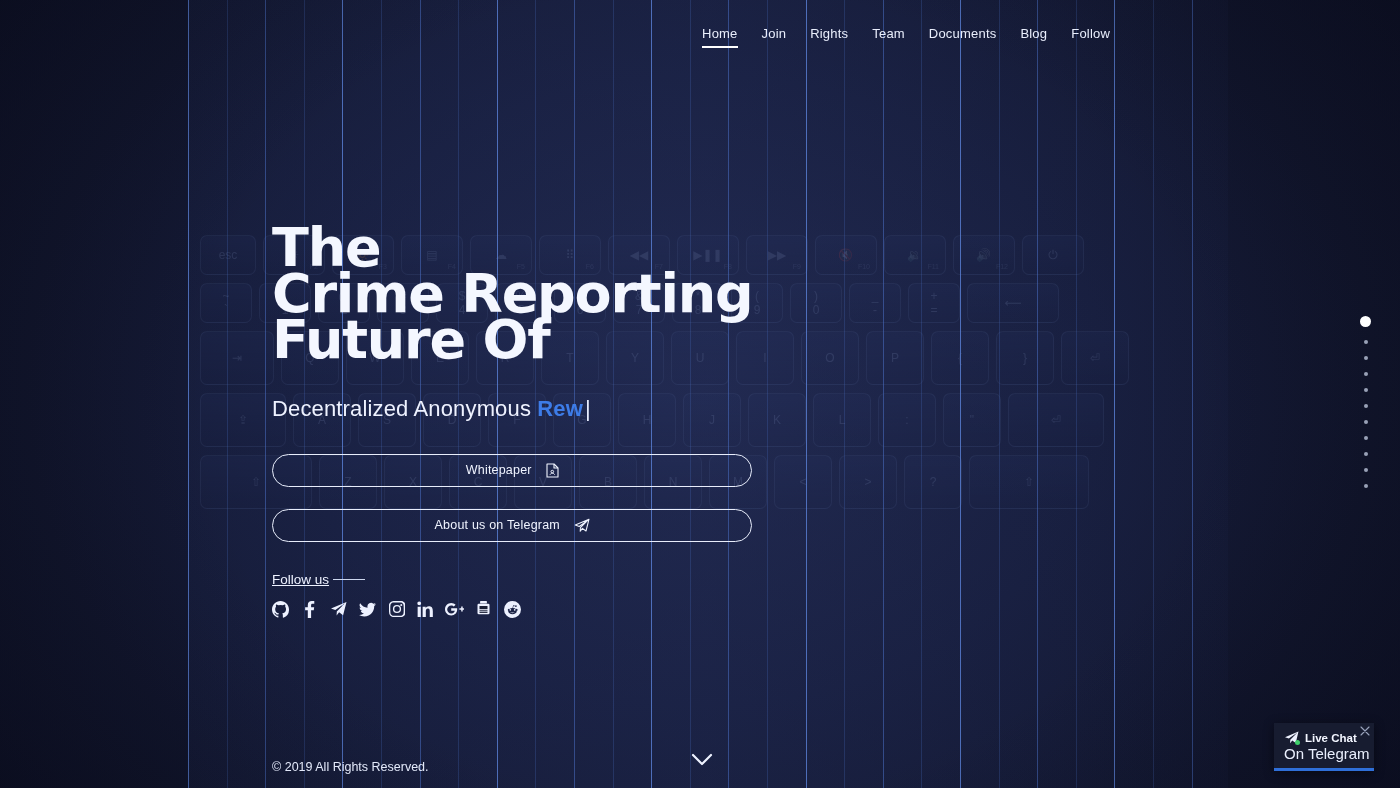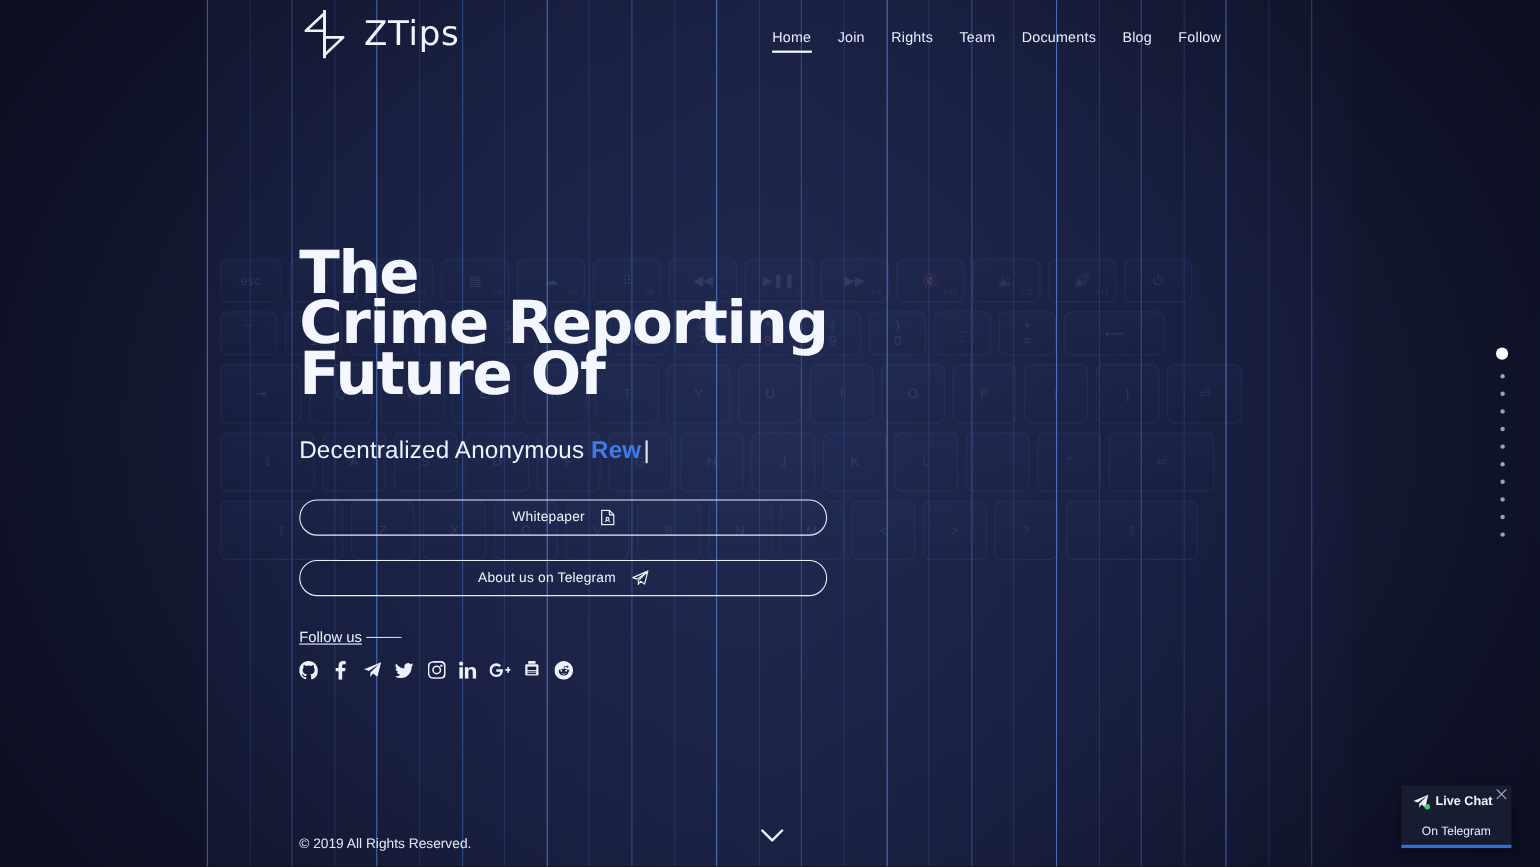--- a/index.html
+++ b/index.html
@@ -168,21 +168,21 @@
     cursor:pointer;
   }
   .lc-top{ display:flex; align-items:center; gap:6px; }
   .lc-icon{ position:relative; width:15px; height:13px; color:#eef2ff; }
   .lc-icon svg{ display:block; fill:currentColor; }
   .lc-dot{
     position:absolute; right:-1px; bottom:-1px;
     width:5px; height:5px; border-radius:50%; background:#3fcf6b;
   }
   .lc-title{ color:#f3f6ff; font-size:11.5px; font-weight:700; white-space:nowrap; }
-  .lc-sub{ color:#eaeffd; font-size:11px; text-align:center; margin-top:15px; white-space:nowrap; }
+  .lc-sub{ color:#eaeffd; font-size:15px; text-align:right; margin-top:1px; white-space:nowrap; }
   .lc-close{
     position:absolute; right:3px; top:2px;
     width:12px; height:12px; color:#9aa4bd; font-size:12px; line-height:12px; text-align:center;
   }
   .lc-close svg{ display:block; }
 
   .vignette{
     position:absolute; inset:0; pointer-events:none;
     background:radial-gradient(ellipse 1100px 900px at 700px 394px, rgba(0,0,0,0) 45%, rgba(6,8,20,.55) 100%);
     z-index:5;
@@ -485,30 +485,20 @@
       <span class="gl" style="left: 1037px;"></span>
       <span class="gl dim" style="left: 1076px;"></span>
       <span class="gl bright" style="left: 1114px;"></span>
       <span class="gl dim" style="left: 1153px;"></span>
       <span class="gl" style="left: 1192px;"></span>
     </div>
 
   <div class="vignette"></div>
 
   <header>
-    <div class="brand">
-      <span class="brand-mark">
-        <svg viewBox="0 0 46 50" width="46" height="50" fill="none">
-          <path d="M23 3 L23 47" stroke="#f0f4ff" stroke-width="2.6"></path>
-          <path d="M23 6 L6 22 L23 22 Z" stroke="#f0f4ff" stroke-width="2.4" stroke-linejoin="round" fill="none"></path>
-          <path d="M23 28 L40 28 L23 44 Z" stroke="#f0f4ff" stroke-width="2.4" stroke-linejoin="round" fill="none"></path>
-        </svg>
-      </span>
-      <span class="brand-name">ZTips</span>
-    </div>
 
     <nav id="nav">
         <a href="#" class="active">Home</a>
         <a href="#" class="">Join</a>
         <a href="#" class="">Rights</a>
         <a href="#" class="">Team</a>
         <a href="#" class="">Documents</a>
         <a href="#" class="">Blog</a>
         <a href="#" class="">Follow</a>
       </nav>

